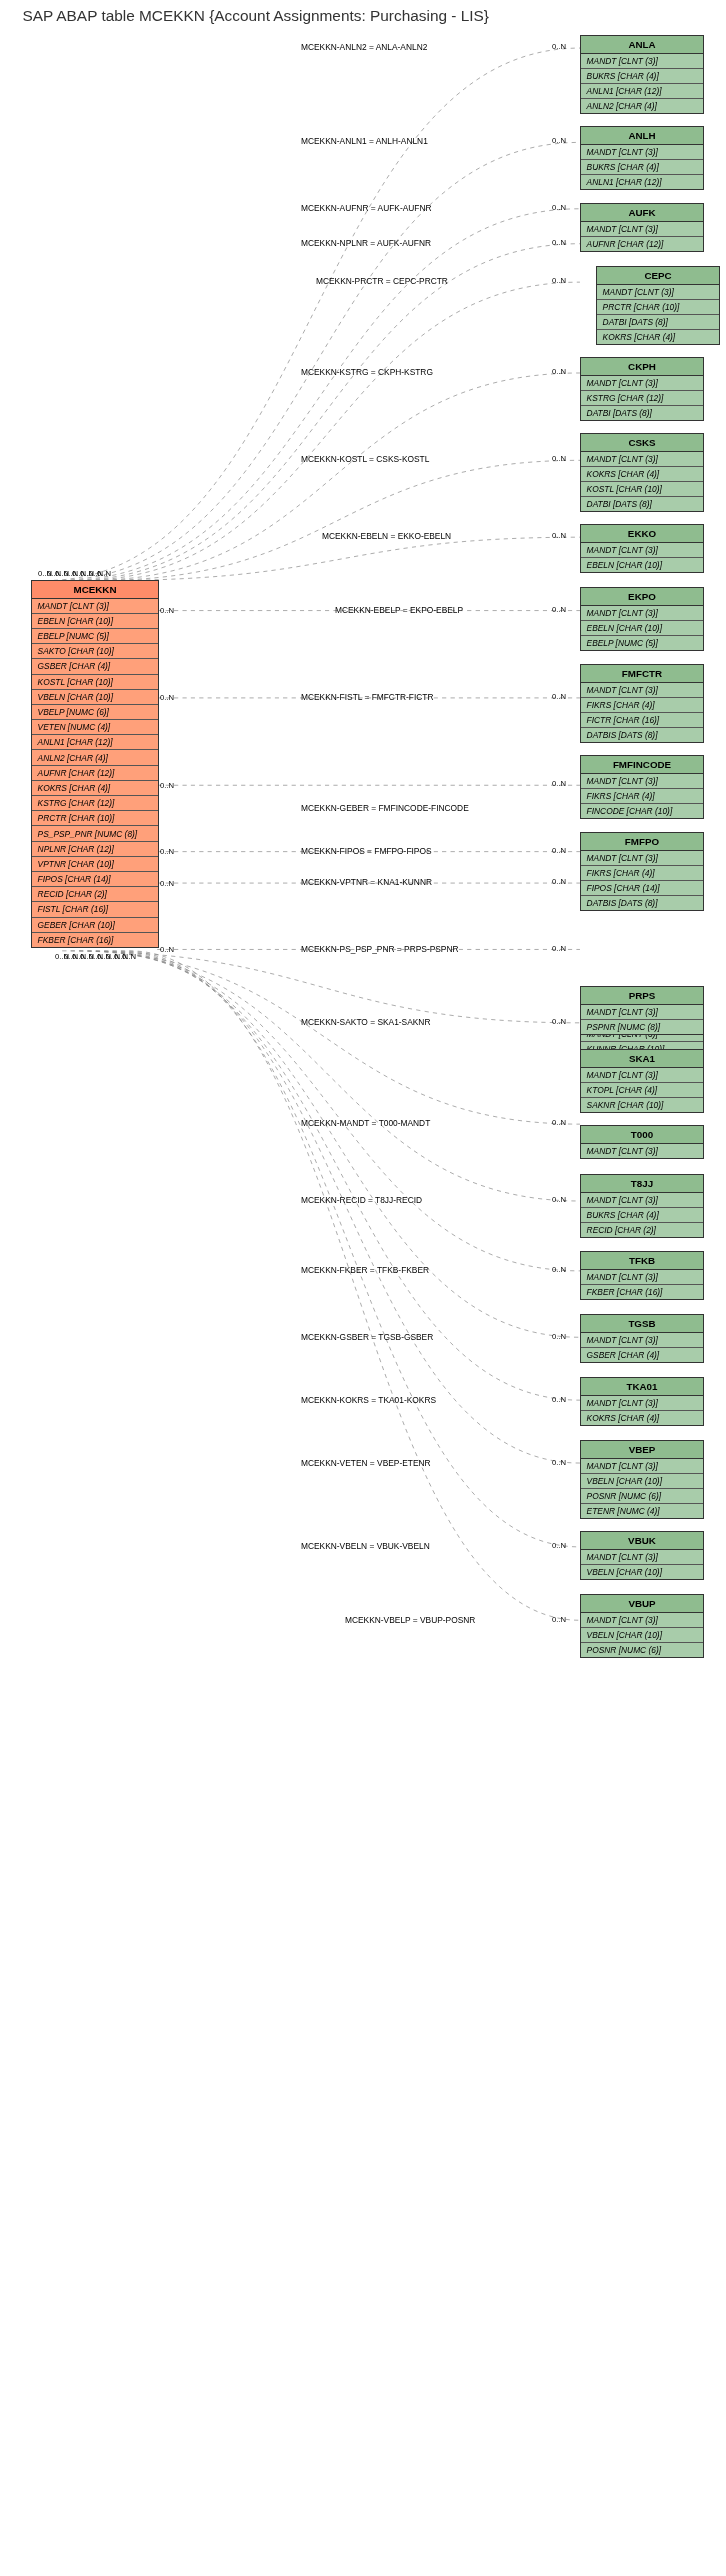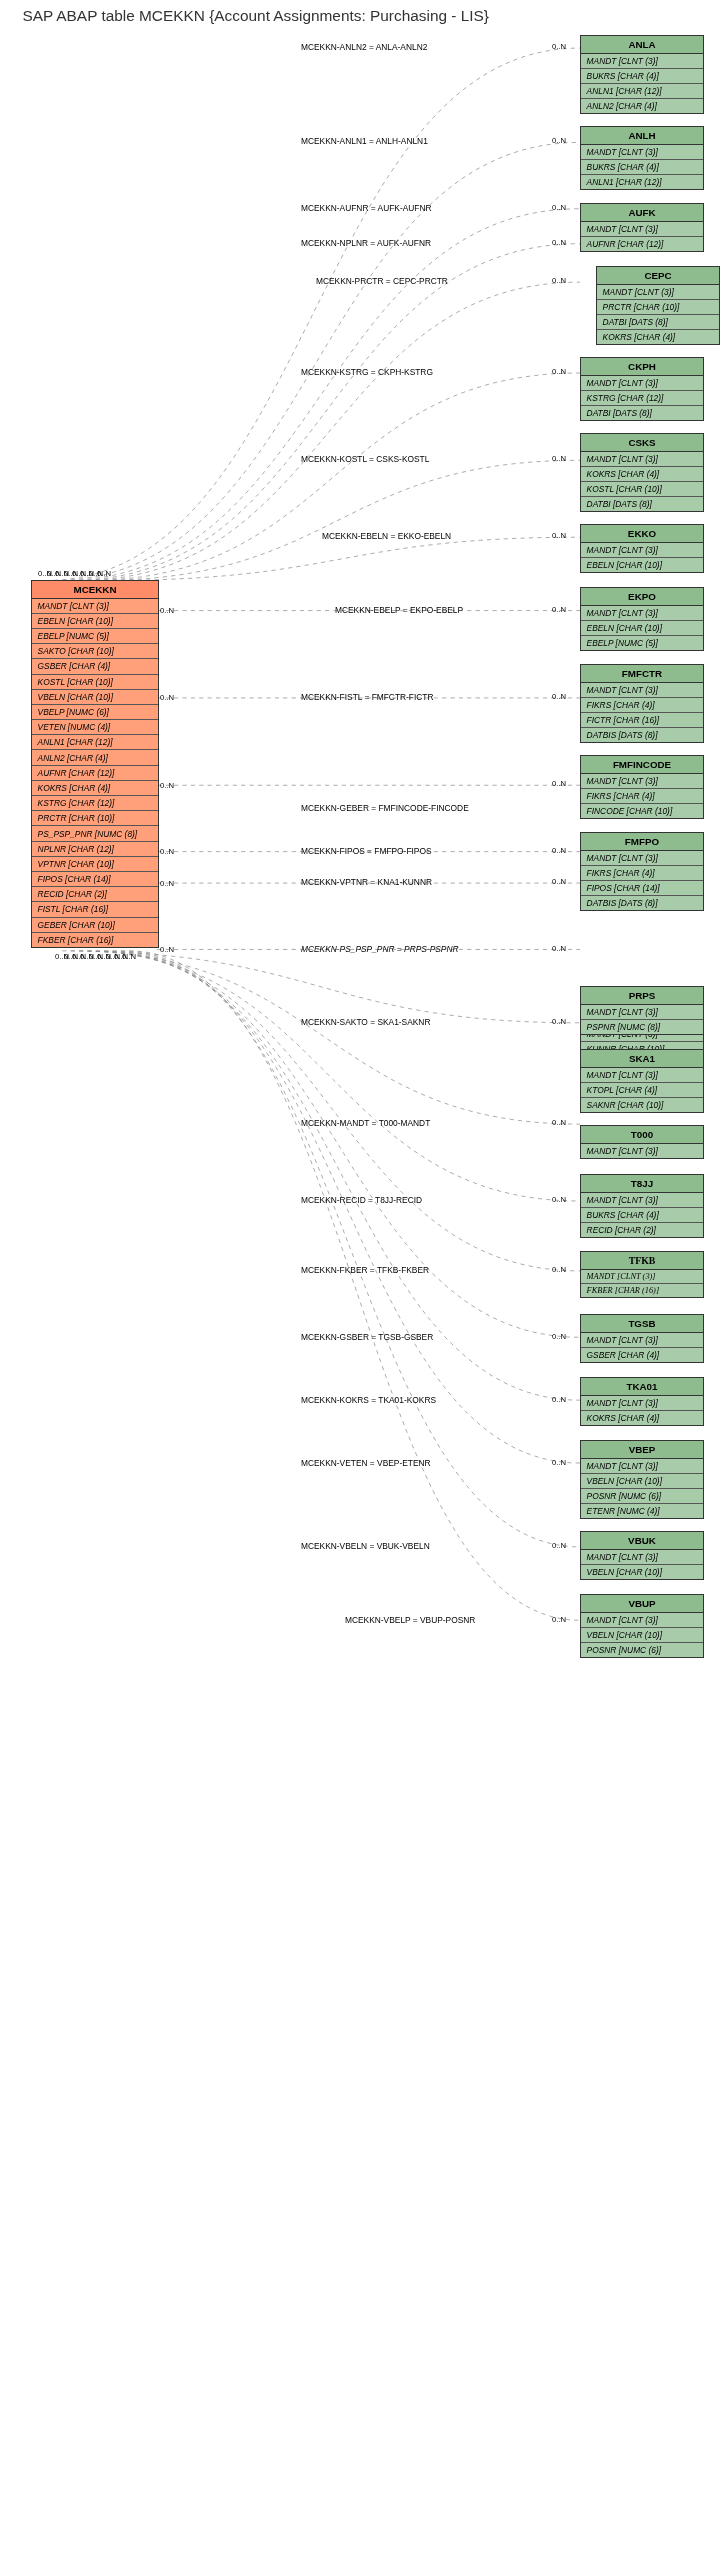--- a/index.html
+++ b/index.html
@@ -166,21 +166,21 @@
     <div class="tbl entity" style="left: 580px; top: 1125px; width: 122px;">
       <div class="hdr">T000</div>
       <div class="row">MANDT [CLNT (3)]</div>
     </div>
     <div class="tbl entity" style="left: 580px; top: 1174px; width: 122px;">
       <div class="hdr">T8JJ</div>
       <div class="row">MANDT [CLNT (3)]</div>
       <div class="row">BUKRS [CHAR (4)]</div>
       <div class="row">RECID [CHAR (2)]</div>
     </div>
-    <div class="tbl entity" style="left: 580px; top: 1251px; width: 122px; font-family: Liberation Serif, serif;">
+    <div class="tbl entity" style="left: 580px; top: 1251px; width: 122px;">
       <div class="hdr">TFKB</div>
       <div class="row">MANDT [CLNT (3)]</div>
       <div class="row">FKBER [CHAR (16)]</div>
     </div>
     <div class="tbl entity" style="left: 580px; top: 1314px; width: 122px;">
       <div class="hdr">TGSB</div>
       <div class="row">MANDT [CLNT (3)]</div>
       <div class="row">GSBER [CHAR (4)]</div>
     </div>
     <div class="tbl entity" style="left: 580px; top: 1377px; width: 122px;">
@@ -238,21 +238,21 @@
     <div class="card" style="left: 160px; top: 693px;">0..N</div>
     <div class="lbl" style="left: 301px; top: 779px; margin-top: 24px;">MCEKKN-GEBER = FMFINCODE-FINCODE</div>
     <div class="card" style="left: 552px; top: 779px;">0..N</div>
     <div class="card" style="left: 160px; top: 781px;">0..N</div>
     <div class="lbl" style="left: 301px; top: 846px;">MCEKKN-FIPOS = FMFPO-FIPOS</div>
     <div class="card" style="left: 552px; top: 846px;">0..N</div>
     <div class="card" style="left: 160px; top: 847px;">0..N</div>
     <div class="lbl" style="left: 301px; top: 877px;">MCEKKN-VPTNR = KNA1-KUNNR</div>
     <div class="card" style="left: 552px; top: 877px;">0..N</div>
     <div class="card" style="left: 160px; top: 879px;">0..N</div>
-    <div class="lbl" style="left: 301px; top: 944px; font-style: italic;">MCEKKN-PS_PSP_PNR = PRPS-PSPNR</div>
+    <div class="lbl" style="left: 301px; top: 944px;">MCEKKN-PS_PSP_PNR = PRPS-PSPNR</div>
     <div class="card" style="left: 552px; top: 944px;">0..N</div>
     <div class="card" style="left: 160px; top: 945px;">0..N</div>
     <div class="lbl" style="left: 301px; top: 1017px;">MCEKKN-SAKTO = SKA1-SAKNR</div>
     <div class="card" style="left: 552px; top: 1017px;">0..N</div>
     <div class="card" style="left: 55px; top: 952px;">0..N</div>
     <div class="lbl" style="left: 301px; top: 1118px;">MCEKKN-MANDT = T000-MANDT</div>
     <div class="card" style="left: 552px; top: 1118px;">0..N</div>
     <div class="card" style="left: 64px; top: 952px;">0..N</div>
     <div class="lbl" style="left: 301px; top: 1195px;">MCEKKN-RECID = T8JJ-RECID</div>
     <div class="card" style="left: 552px; top: 1195px;">0..N</div>

